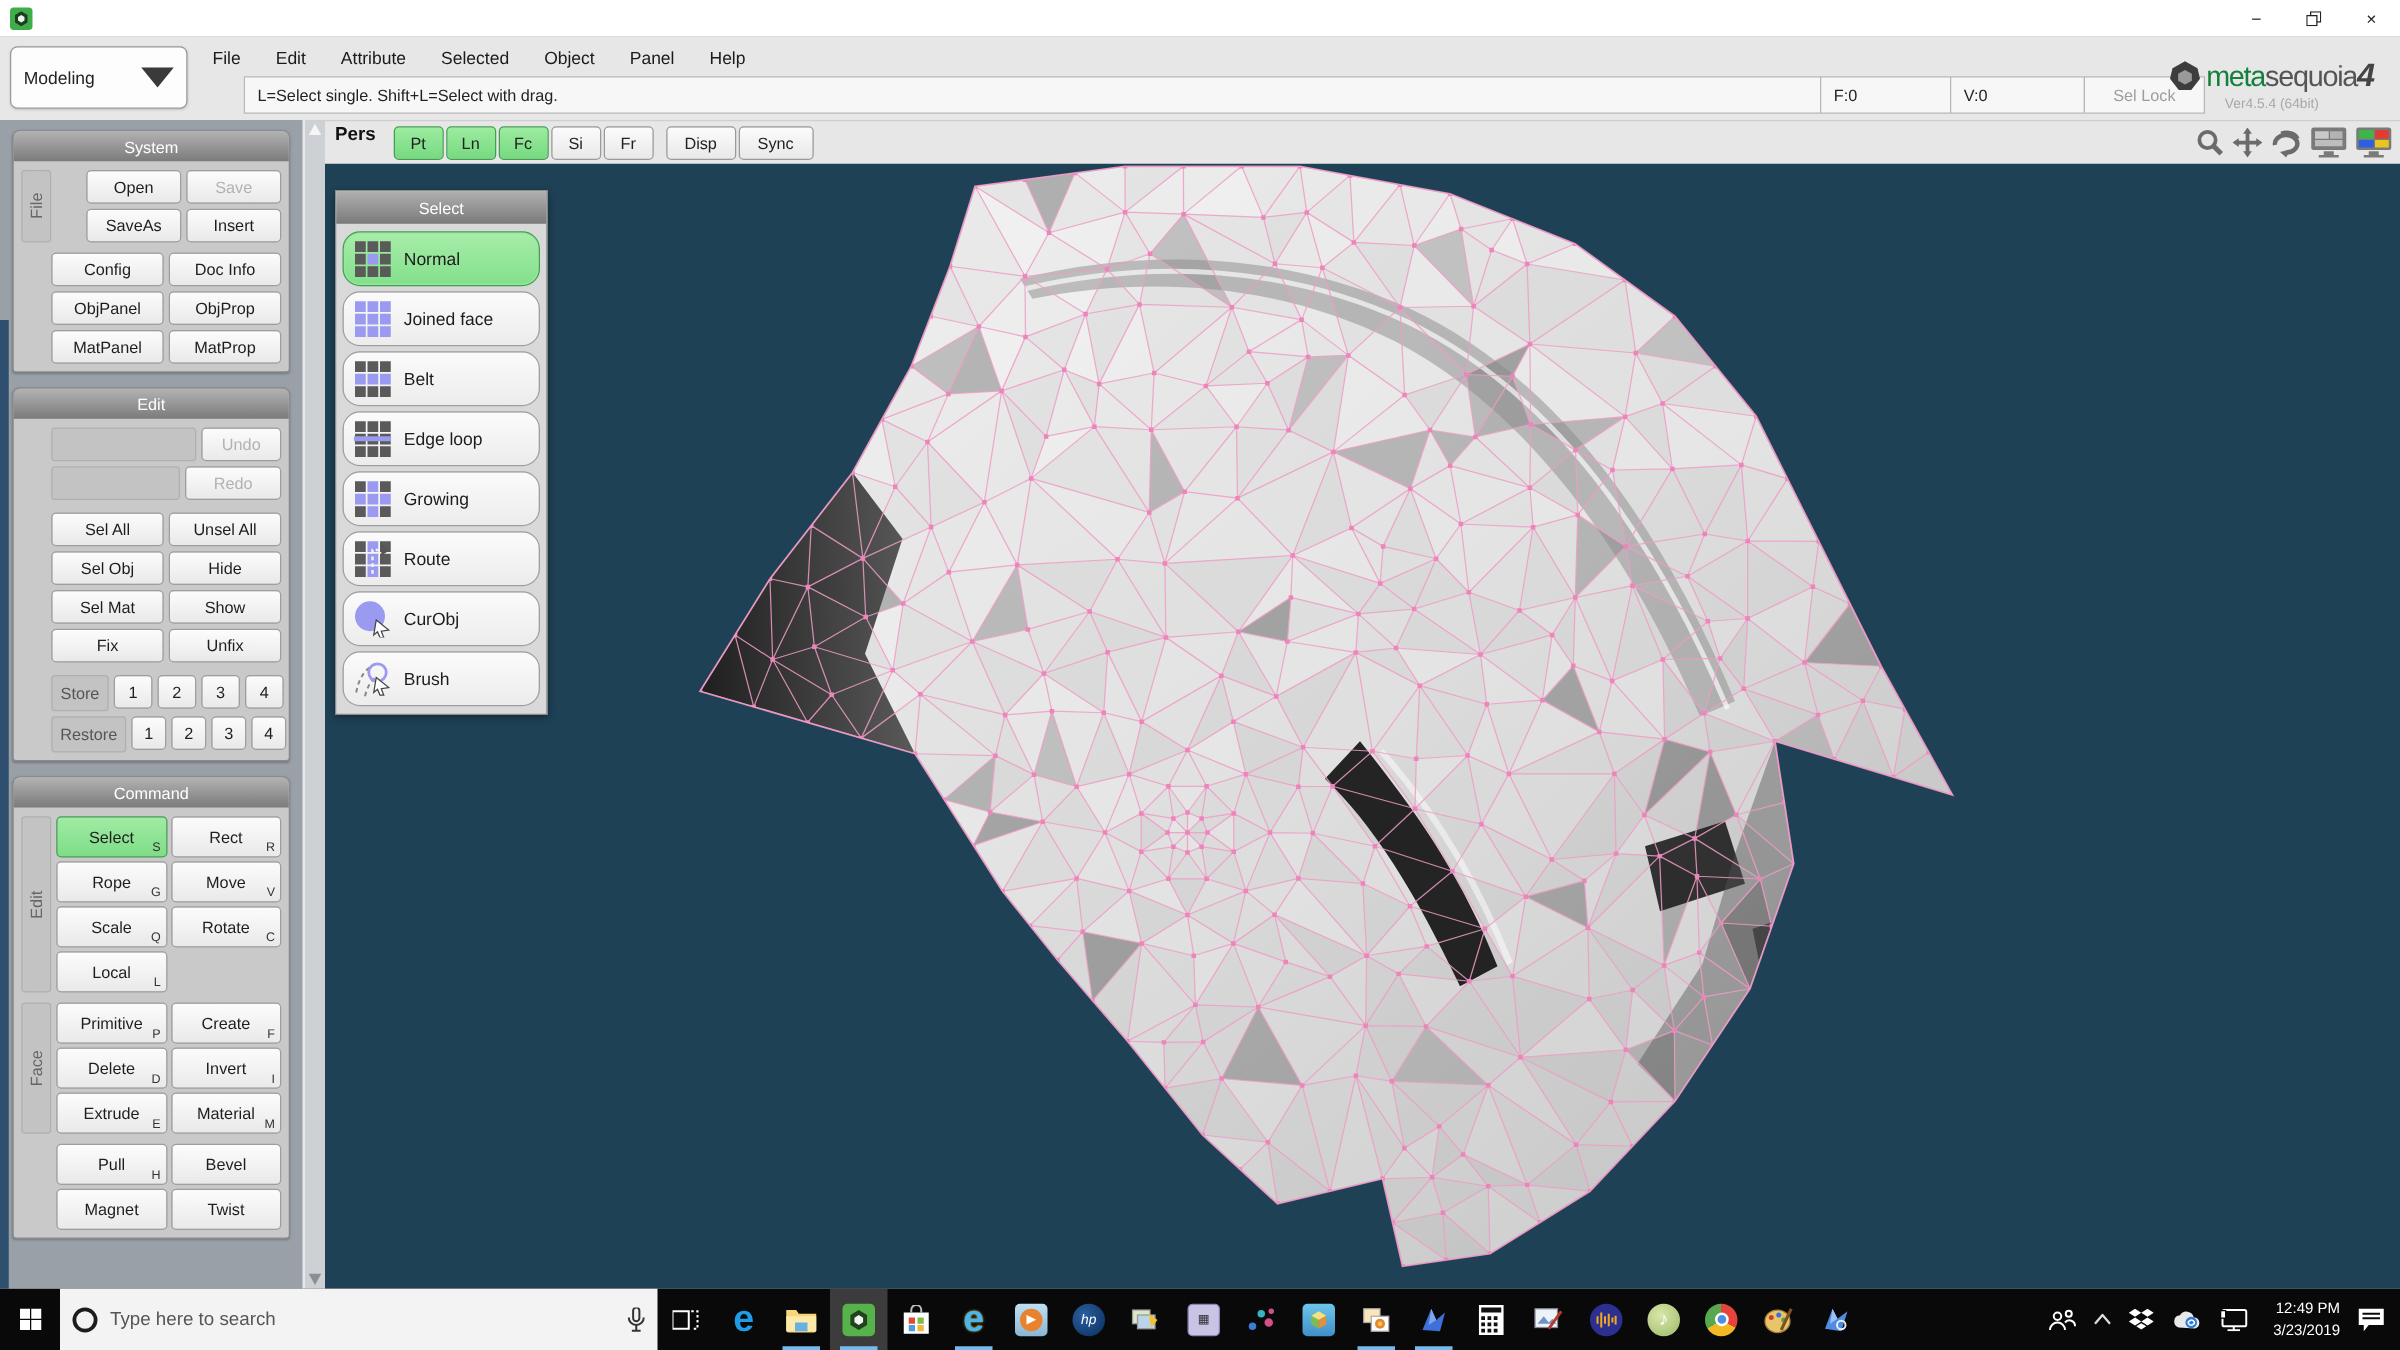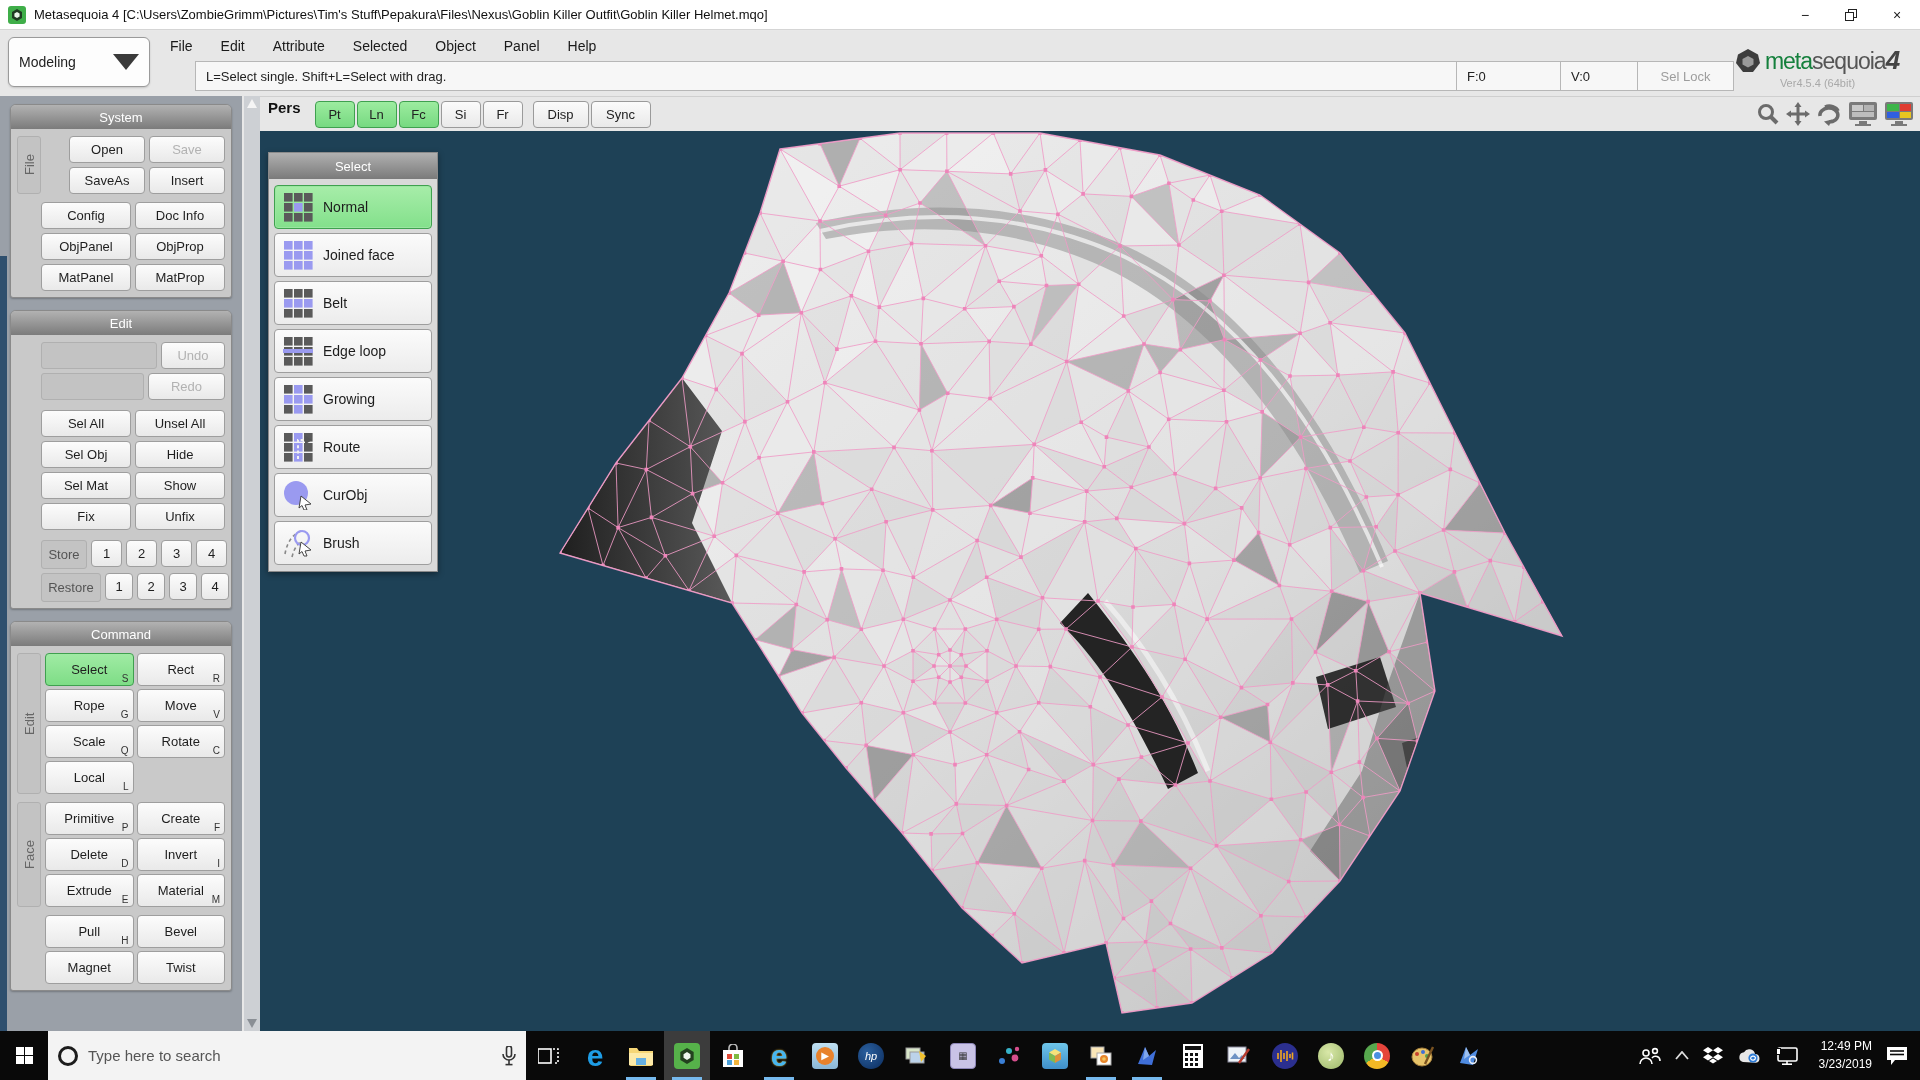--- a/index.html
+++ b/index.html
@@ -25,21 +25,21 @@
     font-size:14px; color:#222; box-shadow:0 1px 2px rgba(0,0,0,.15); }
   .mode-caret { margin-left:auto; width:0; height:0; border-left:13px solid transparent;
     border-right:13px solid transparent; border-top:16px solid #3a3a3a; }
   .menus { position:absolute; left:158px; top:2px; height:26px; display:flex; align-items:center; gap:4px; }
   .menu-item { padding:3px 12px; font-size:14px; color:#1a1a1a; }
   .statusrow { position:absolute; left:155px; top:30px; height:30px; display:flex; }
   .statuscell { background:#f7f7f7; border:1px solid #b7b7b7; height:30px; display:flex;
     align-items:center; font-size:13px; color:#222; padding:0 10px; }
   .hintcell { width:1262px;margin-left:40px; }
   .fcell { width:105px; margin-left:-1px; }
-  .vcell { width:78px; margin-left:-1px; }
+  .vcell { width:108px; margin-left:-1px; }
   .lockcell { width:97px; margin-left:-1px; justify-content:center; color:#9d9d9d; }
 
   .brand { position:absolute; right:10px; top:14px; width:185px; text-align:center; }
   .brand-line { display:flex; align-items:center; justify-content:center; gap:4px; }
   .brand-meta { font-size:23px; color:#15803d; letter-spacing:-1px; }
   .brand-seq { font-size:23px; color:#555; letter-spacing:-1px; }
   .brand-4 { font-size:26px; color:#444; font-weight:bold; font-style:italic; }
   .brand-ver { font-size:11px; color:#a8a8a8; margin-top:1px; }
 
   
@@ -91,21 +91,21 @@
   .viewport { position:absolute; left:260px; top:131px; width:1660px; height:900px; background:#1e4156; overflow:hidden; }
   .viewport svg.mesh { position:absolute; left:0; top:0; }
 
   
   .select-panel { position:absolute; left:8px; top:21px; width:170px; background:#d9d9d9;
     border:1px solid #8a8a8a; box-shadow:0 2px 6px rgba(0,0,0,.4); }
   .select-head { height:26px; background:linear-gradient(#b0b0b0,#7a7a7a); color:#fff; font-size:13px;
     display:flex; align-items:center; justify-content:center; }
   .select-body { padding:6px 5px; }
   .sel-item { height:44px; margin-bottom:4px; background:linear-gradient(#fbfbfb,#ececec);
-    border:1px solid #9e9e9e; border-radius:4px; display:flex; align-items:center; gap:10px; padding:0 8px; }
+    border:1px solid #9e9e9e; border-radius:14px; display:flex; align-items:center; gap:10px; padding:0 8px; }
   .sel-item.green { background:linear-gradient(#a7eda9,#83e08b); border-color:#3fa04f; box-shadow:0 0 0 1px #9ae6a0 inset; }
   .sel-item .sel-icon { width:30px; height:30px; flex:none; }
   .sel-item .sel-label { font-size:14px; color:#1c1c1c; }
 
   
   .taskbar { position:absolute; left:0; top:1031px; width:1920px; height:49px; background:#090909;
     display:flex; align-items:stretch; }
   .startbtn { width:48px; display:flex; align-items:center; justify-content:center; }
   .winlogo { display:grid; grid-template-columns:8px 8px; grid-template-rows:8px 8px; gap:1px; }
   .winlogo span { background:#fff; }
@@ -130,21 +130,20 @@
 
 <div class="screen">
 
   <div class="titlebar">
     <span class="app-icon">
       <svg width="12" height="12" viewBox="0 0 12 12">
           <polygon points="6,0 11,3 11,9 6,12 1,9 1,3" fill="#1f3b22"></polygon>
           <polygon points="6,3 8.6,4.6 8.6,7.4 6,9 3.4,7.4 3.4,4.6" fill="#e9f5ea"></polygon>
         </svg>
     </span>
-    <span class="title-text">Metasequoia 4 [C:\Users\ZombieGrimm\Pictures\Tim's Stuff\Pepakura\Files\Nexus\Goblin Killer Outfit\Goblin Killer Helmet.mqo]</span>
     <div class="win-controls">
       <span class="win-btn">−</span>
       <span class="win-btn">
         <svg width="12" height="12" viewBox="0 0 12 12" fill="none" stroke="#222">
             <rect x="3.5" y="0.5" width="8" height="8"></rect>
             <rect x="0.5" y="3.5" width="8" height="8" fill="#fff"></rect>
           </svg>
       </span>
       <span class="win-btn">×</span>
     </div>

